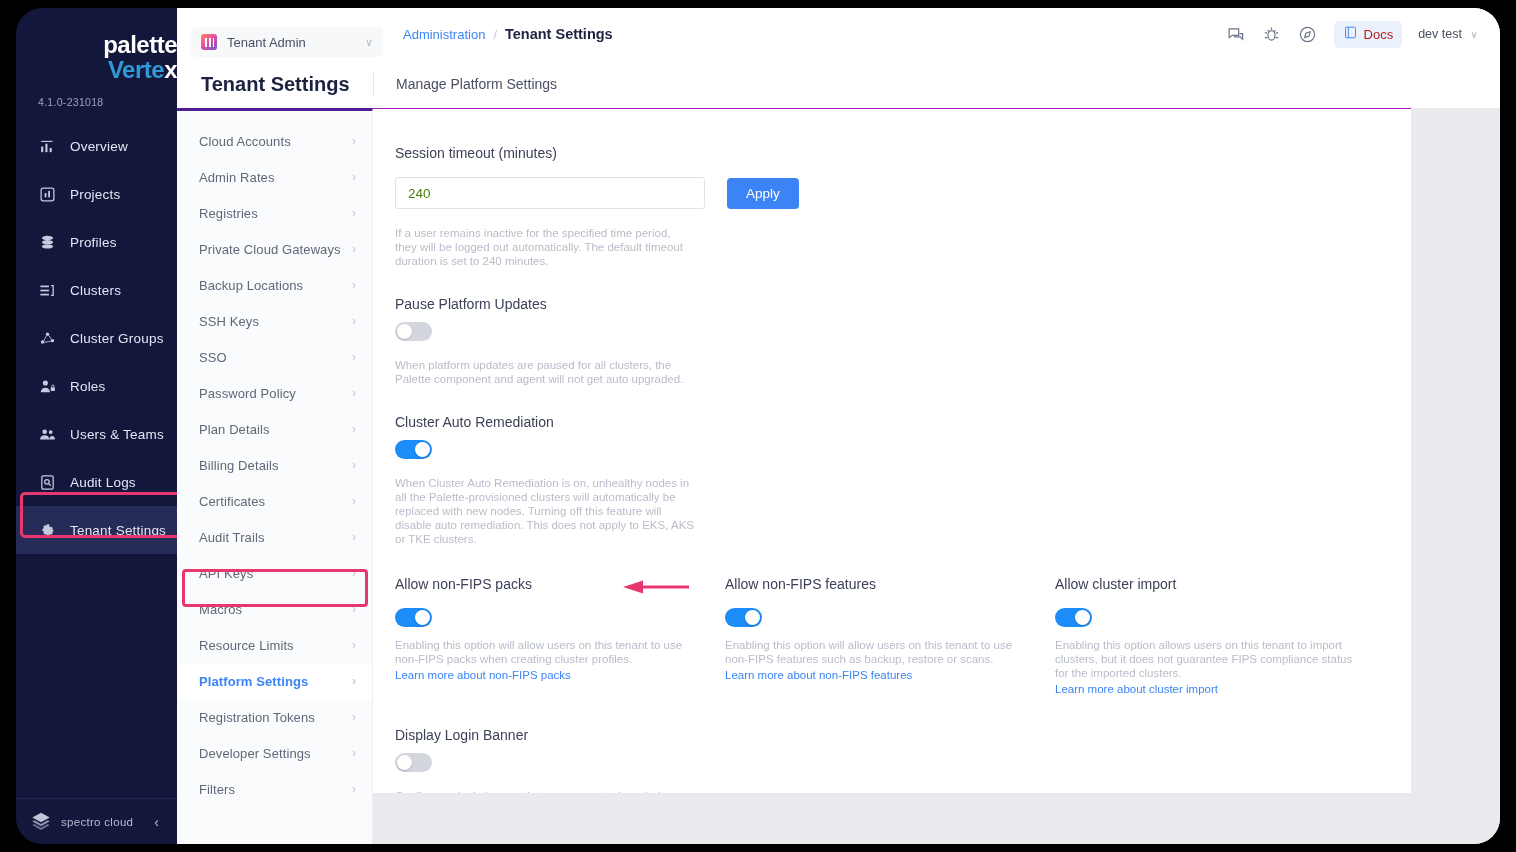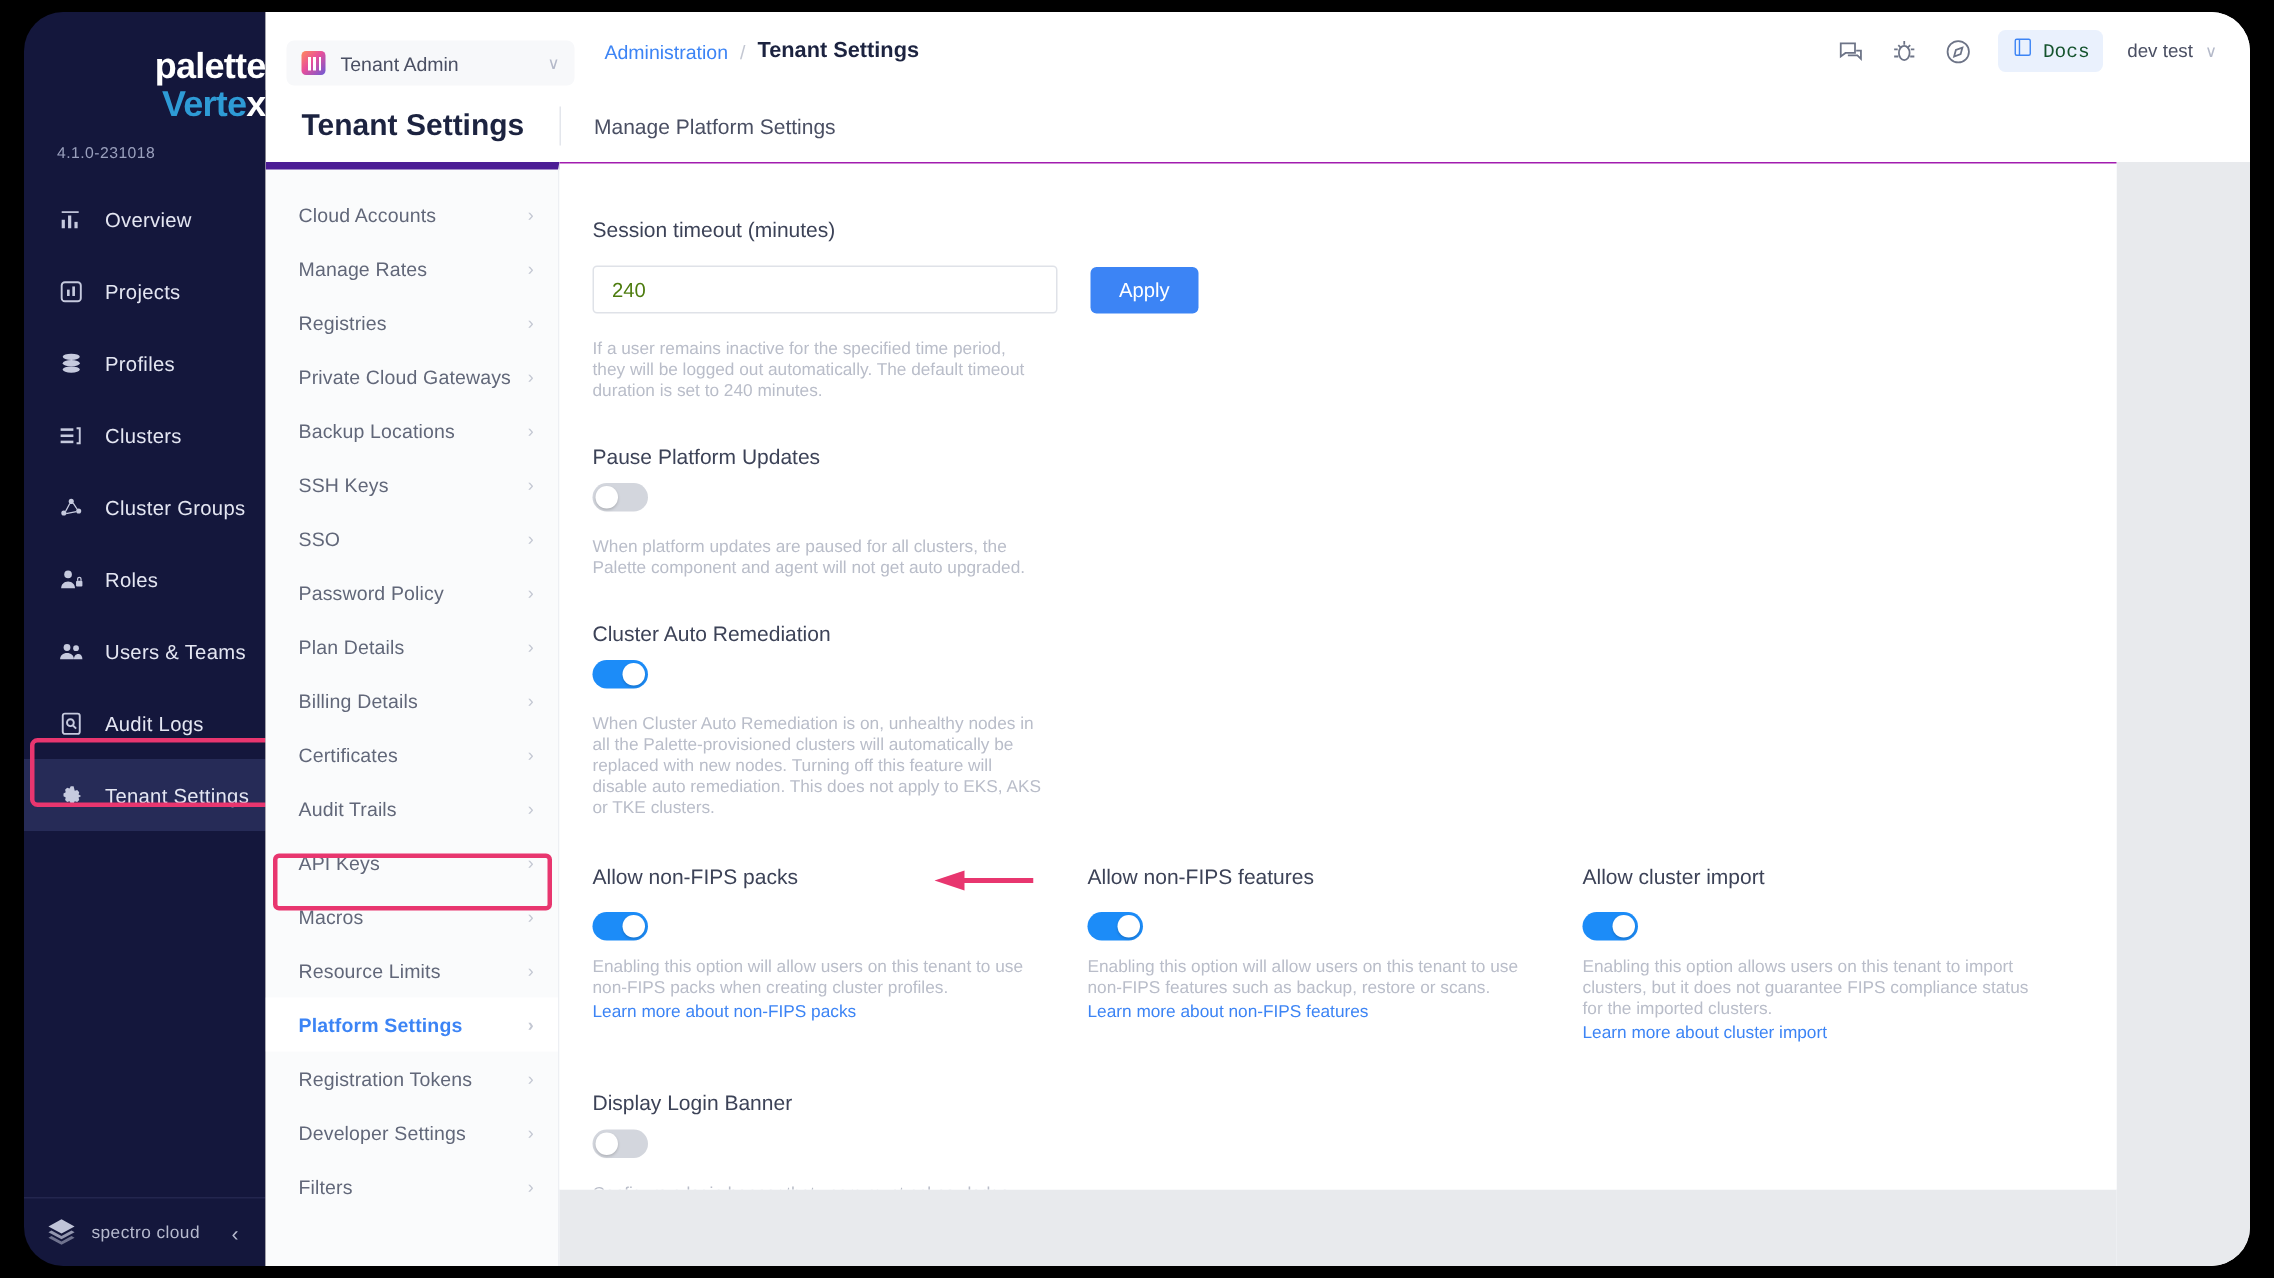--- a/index.html
+++ b/index.html
@@ -87,38 +87,38 @@
   .bc-sep { color: #c3c7d2; font-size: 13px; }
   .bc-cur { color: #1c2340; font-size: 14.5px; font-weight: 700; }
   .topbar-right { margin-left: auto; display: flex; align-items: center; gap: 16px; }
   .tb-icon { width: 20px; height: 20px; cursor: pointer; display:flex; align-items:center; justify-content:center;}
   .tb-icon svg { width: 19px; height: 19px; fill: none; stroke: #6d7487; stroke-width: 1.5; }
   .docs-btn {
     display: flex; align-items: center; gap: 6px;
     background: #eaf1fd; border-radius: 5px; padding: 4px 9px; cursor: pointer;
   }
   .docs-btn svg { width: 15px; height: 15px; fill:none; stroke:#3c84f5; stroke-width:1.5; }
-  .docs-btn .lbl { color: #14532d; font-size: 13px; font-family: Liberation Mono, monospace; }
+  .docs-btn .lbl { color: #b91c1c; font-size: 13px; }
   .user-menu { display:flex; align-items:center; gap:8px; cursor:pointer; }
   .user-menu .nm { font-size: 12.5px; color: #4a4f63; }
   .user-menu .chev { color: #b4b9c9; font-size: 11px; }
 
   
   .title-row {
     position: absolute; left: 0; top: 52px; width: 100%; height: 48px;
     display: flex; align-items: center;
   }
   .page-title { width: 196px; padding-left: 24px; font-size: 20px; font-weight: 700; color: #1c2340; }
   .title-div { width: 1px; height: 26px; background: #e3e6ec; }
   .page-sub { padding-left: 22px; font-size: 14px; color: #4a4f63; }
 
   
   .secondary {
     position: absolute; left: 0; top: 100px; width: 196px; bottom: 0;
-    background: #fafbfc; border-top: 5px solid #4c1d95; border-right: 1px solid #edeff3;
+    background: #fafbfc; border-top: 3px solid #4c1d95; border-right: 1px solid #edeff3;
     padding-top: 12px; overflow: hidden;
   }
   .sec-item {
     display: flex; align-items: center; height: 36px; padding: 0 16px 0 22px;
     font-size: 13px; color: #616779; cursor: pointer; letter-spacing: .1px;
   }
   .sec-item.active { color: #3c84f5; font-weight: 700; background: #fff; }
   .sec-item .nm { flex: 1; }
   .sec-item .arw { color: #c3c7d2; font-size: 12px; }
   .sec-highlight {
@@ -366,21 +366,21 @@
       <div class="title-div"></div>
       <div class="page-sub">Manage Platform Settings</div>
     </div>
 
     <div class="secondary">
       <div class="sec-item">
           <span class="nm">Cloud Accounts</span>
           <span class="arw">›</span>
         </div>
       <div class="sec-item">
-          <span class="nm">Manage Rates</span>
+          <span class="nm">Admin Rates</span>
           <span class="arw">›</span>
         </div>
       <div class="sec-item">
           <span class="nm">Registries</span>
           <span class="arw">›</span>
         </div>
       <div class="sec-item">
           <span class="nm">Private Cloud Gateways</span>
           <span class="arw">›</span>
         </div>

